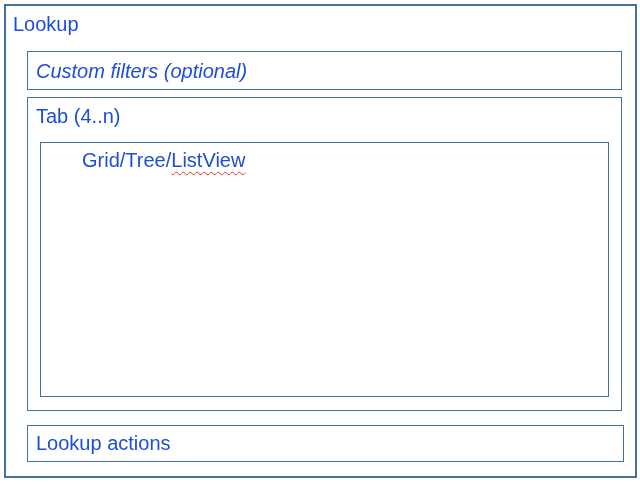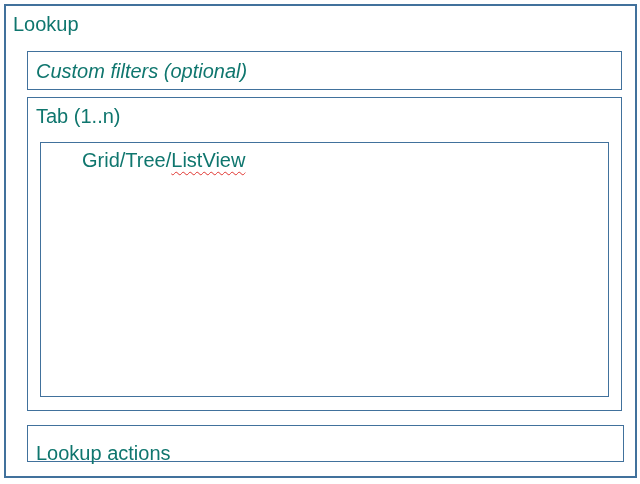--- a/index.html
+++ b/index.html
@@ -6,21 +6,21 @@
     margin: 0;
     padding: 0;
     background: #ffffff;
   }
   #canvas {
     position: relative;
     width: 640px;
     height: 484px;
     background: #ffffff;
     font-family: "Liberation Sans", sans-serif;
-    color: #0f766e;
+    color: #1d4ed8;
     overflow: hidden;
   }
   .box {
     position: absolute;
     background: #ffffff;
     box-sizing: border-box;
     border: 1.5px solid #41719C;
   }
   .box-outer {
     left: 4px; top: 4px;
@@ -46,21 +46,21 @@
   .label {
     position: absolute;
     font-size: 20px;
     line-height: 24px;
     white-space: nowrap;
   }
   .label-lookup   { left: 13px; top: 12px; }
   .label-filters  { left: 36px; top: 59px; font-style: italic; }
   .label-tab      { left: 36px; top: 104px; }
   .label-grid     { left: 49px; top: 148px; margin-left: 33px; }
-  .label-actions  { left: 36px; top: 441px; }
+  .label-actions  { left: 36px; top: 431px; }
   .spellcheck {
     text-decoration-line: underline;
     text-decoration-style: wavy;
     text-decoration-color: #E0342F;
     text-decoration-thickness: 1px;
     text-underline-offset: 4px;
   }
 </style>
 </head>
 <body>
@@ -70,21 +70,21 @@
   <div class="box box-outer"></div>
   <div class="box box-filters"></div>
   <div class="box box-tab"></div>
   <div class="box box-grid"></div>
   <div class="box box-actions"></div>
 
   <div class="label label-lookup">Lookup</div>
 
   <div class="label label-filters">Custom filters (optional)</div>
 
-  <div class="label label-tab">Tab (1..n)</div>
+  <div class="label label-tab">Tab (4..n)</div>
 
   <div class="label label-grid">
     <span>Grid/Tree/</span><span class="spellcheck">ListView</span>
   </div>
 
   <div class="label label-actions">Lookup actions</div>
 
 </div>
 
 </body></html>

